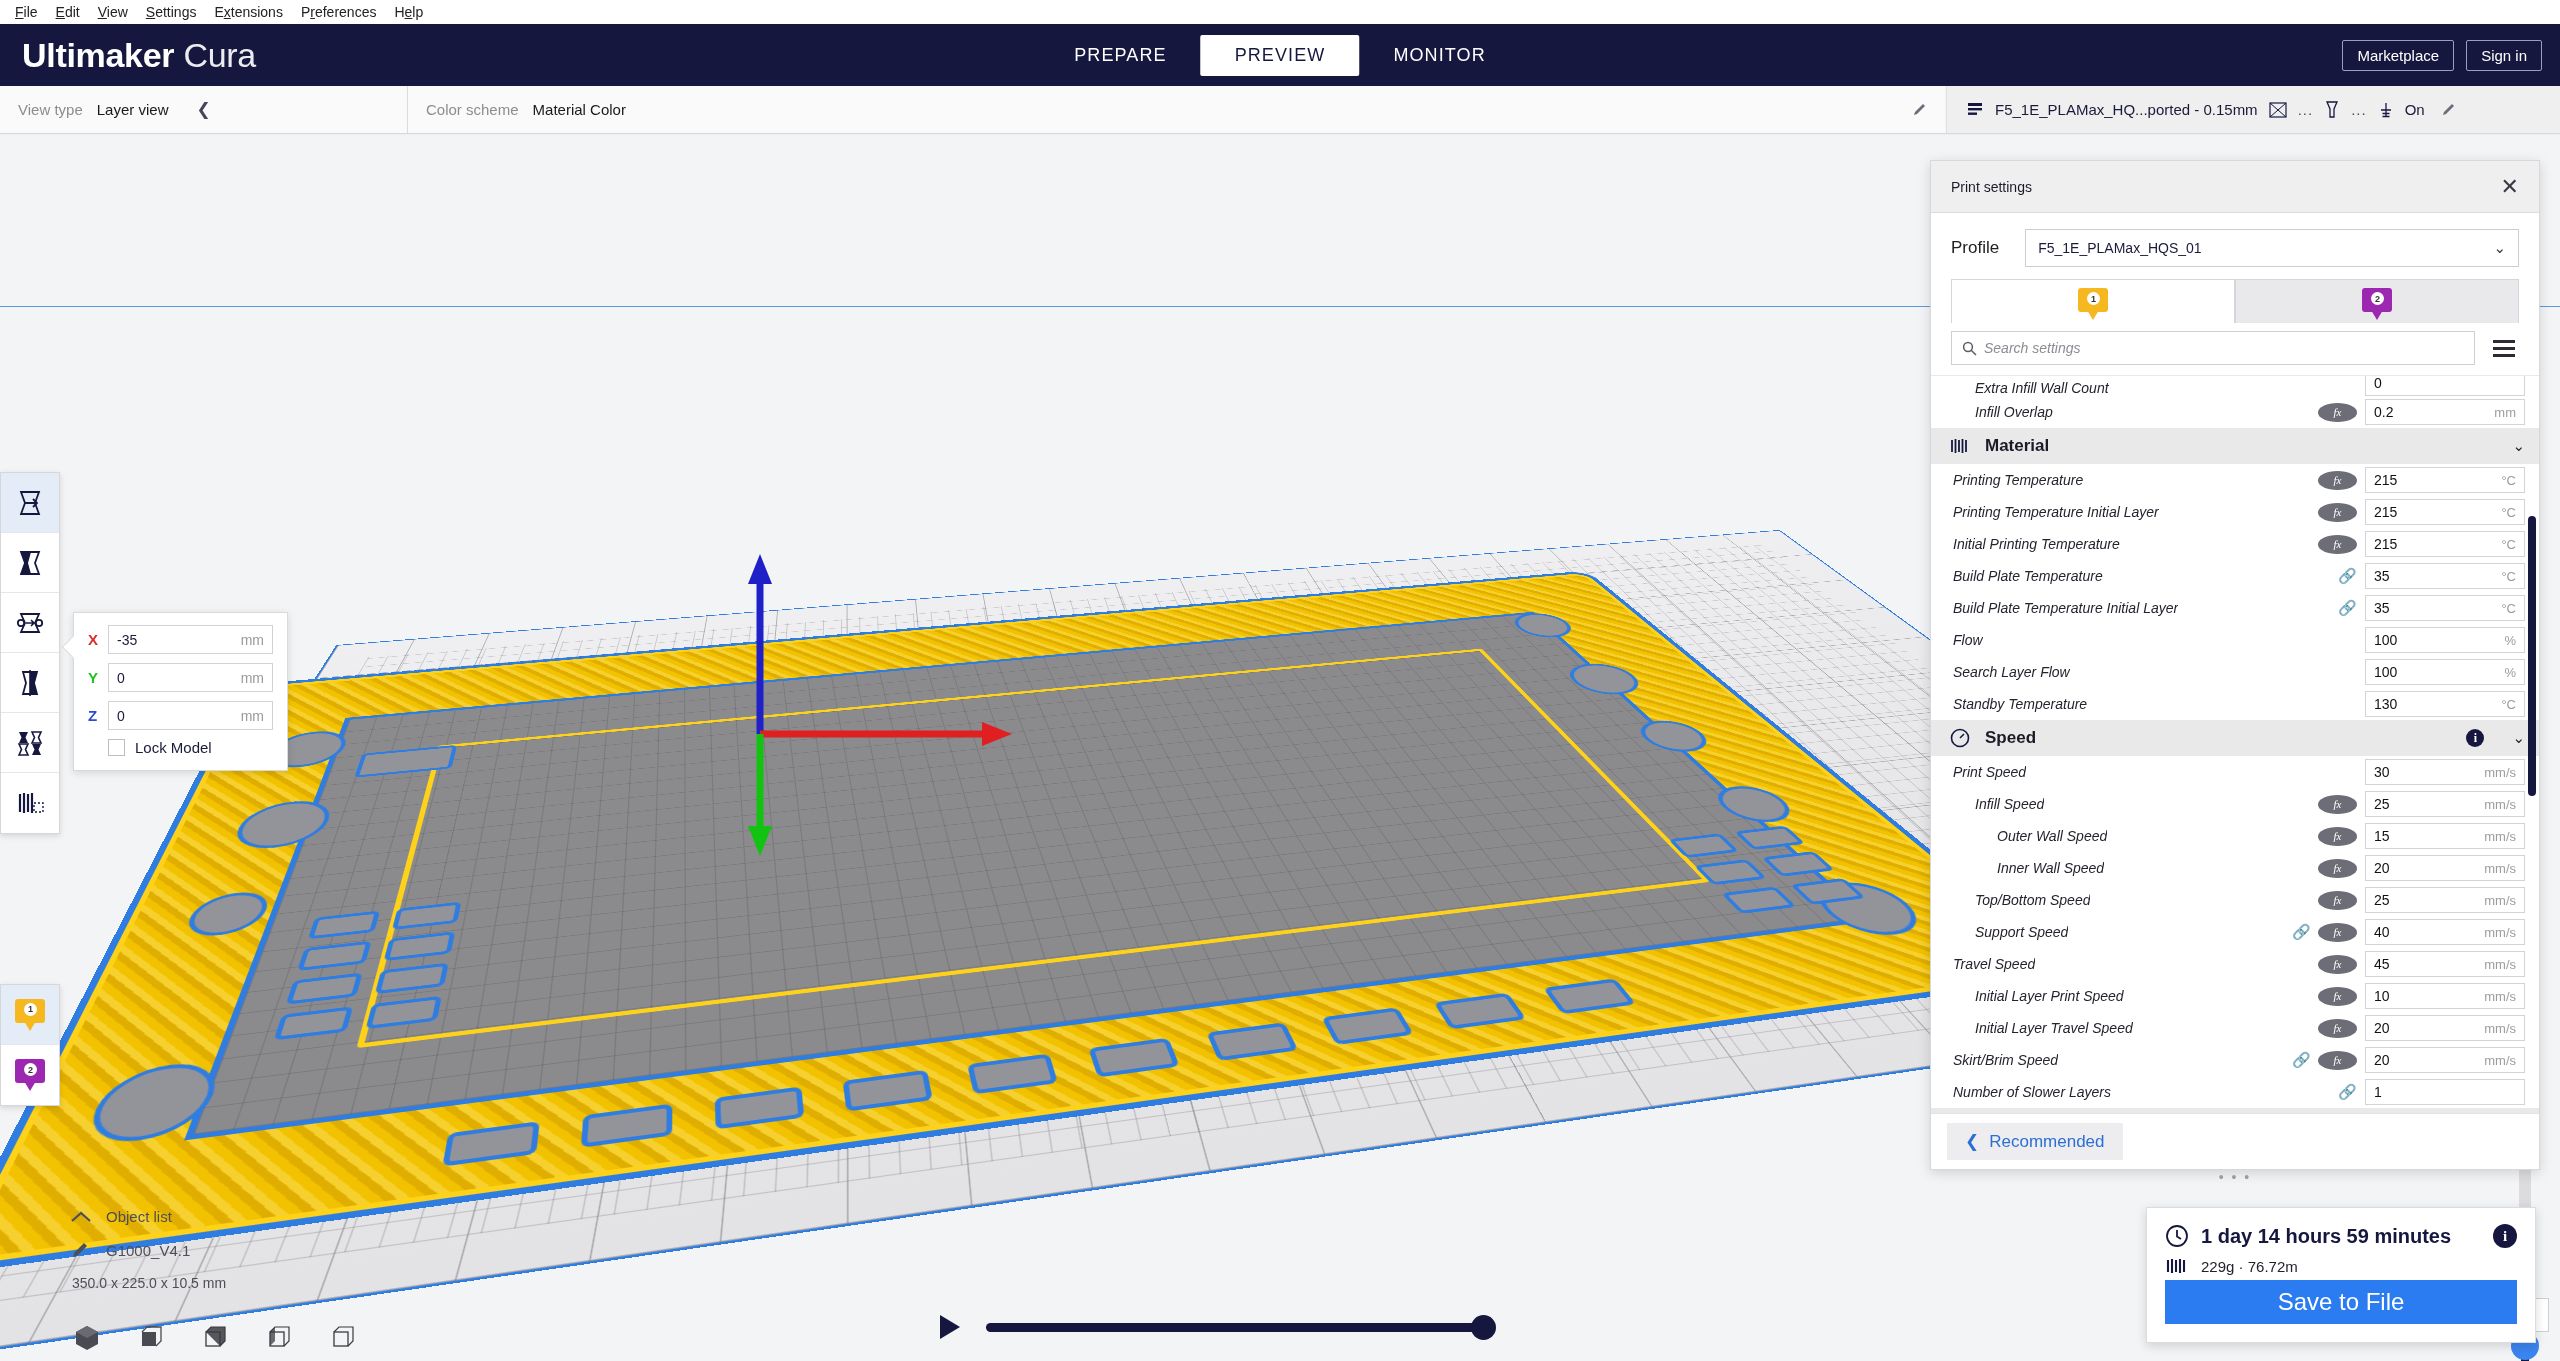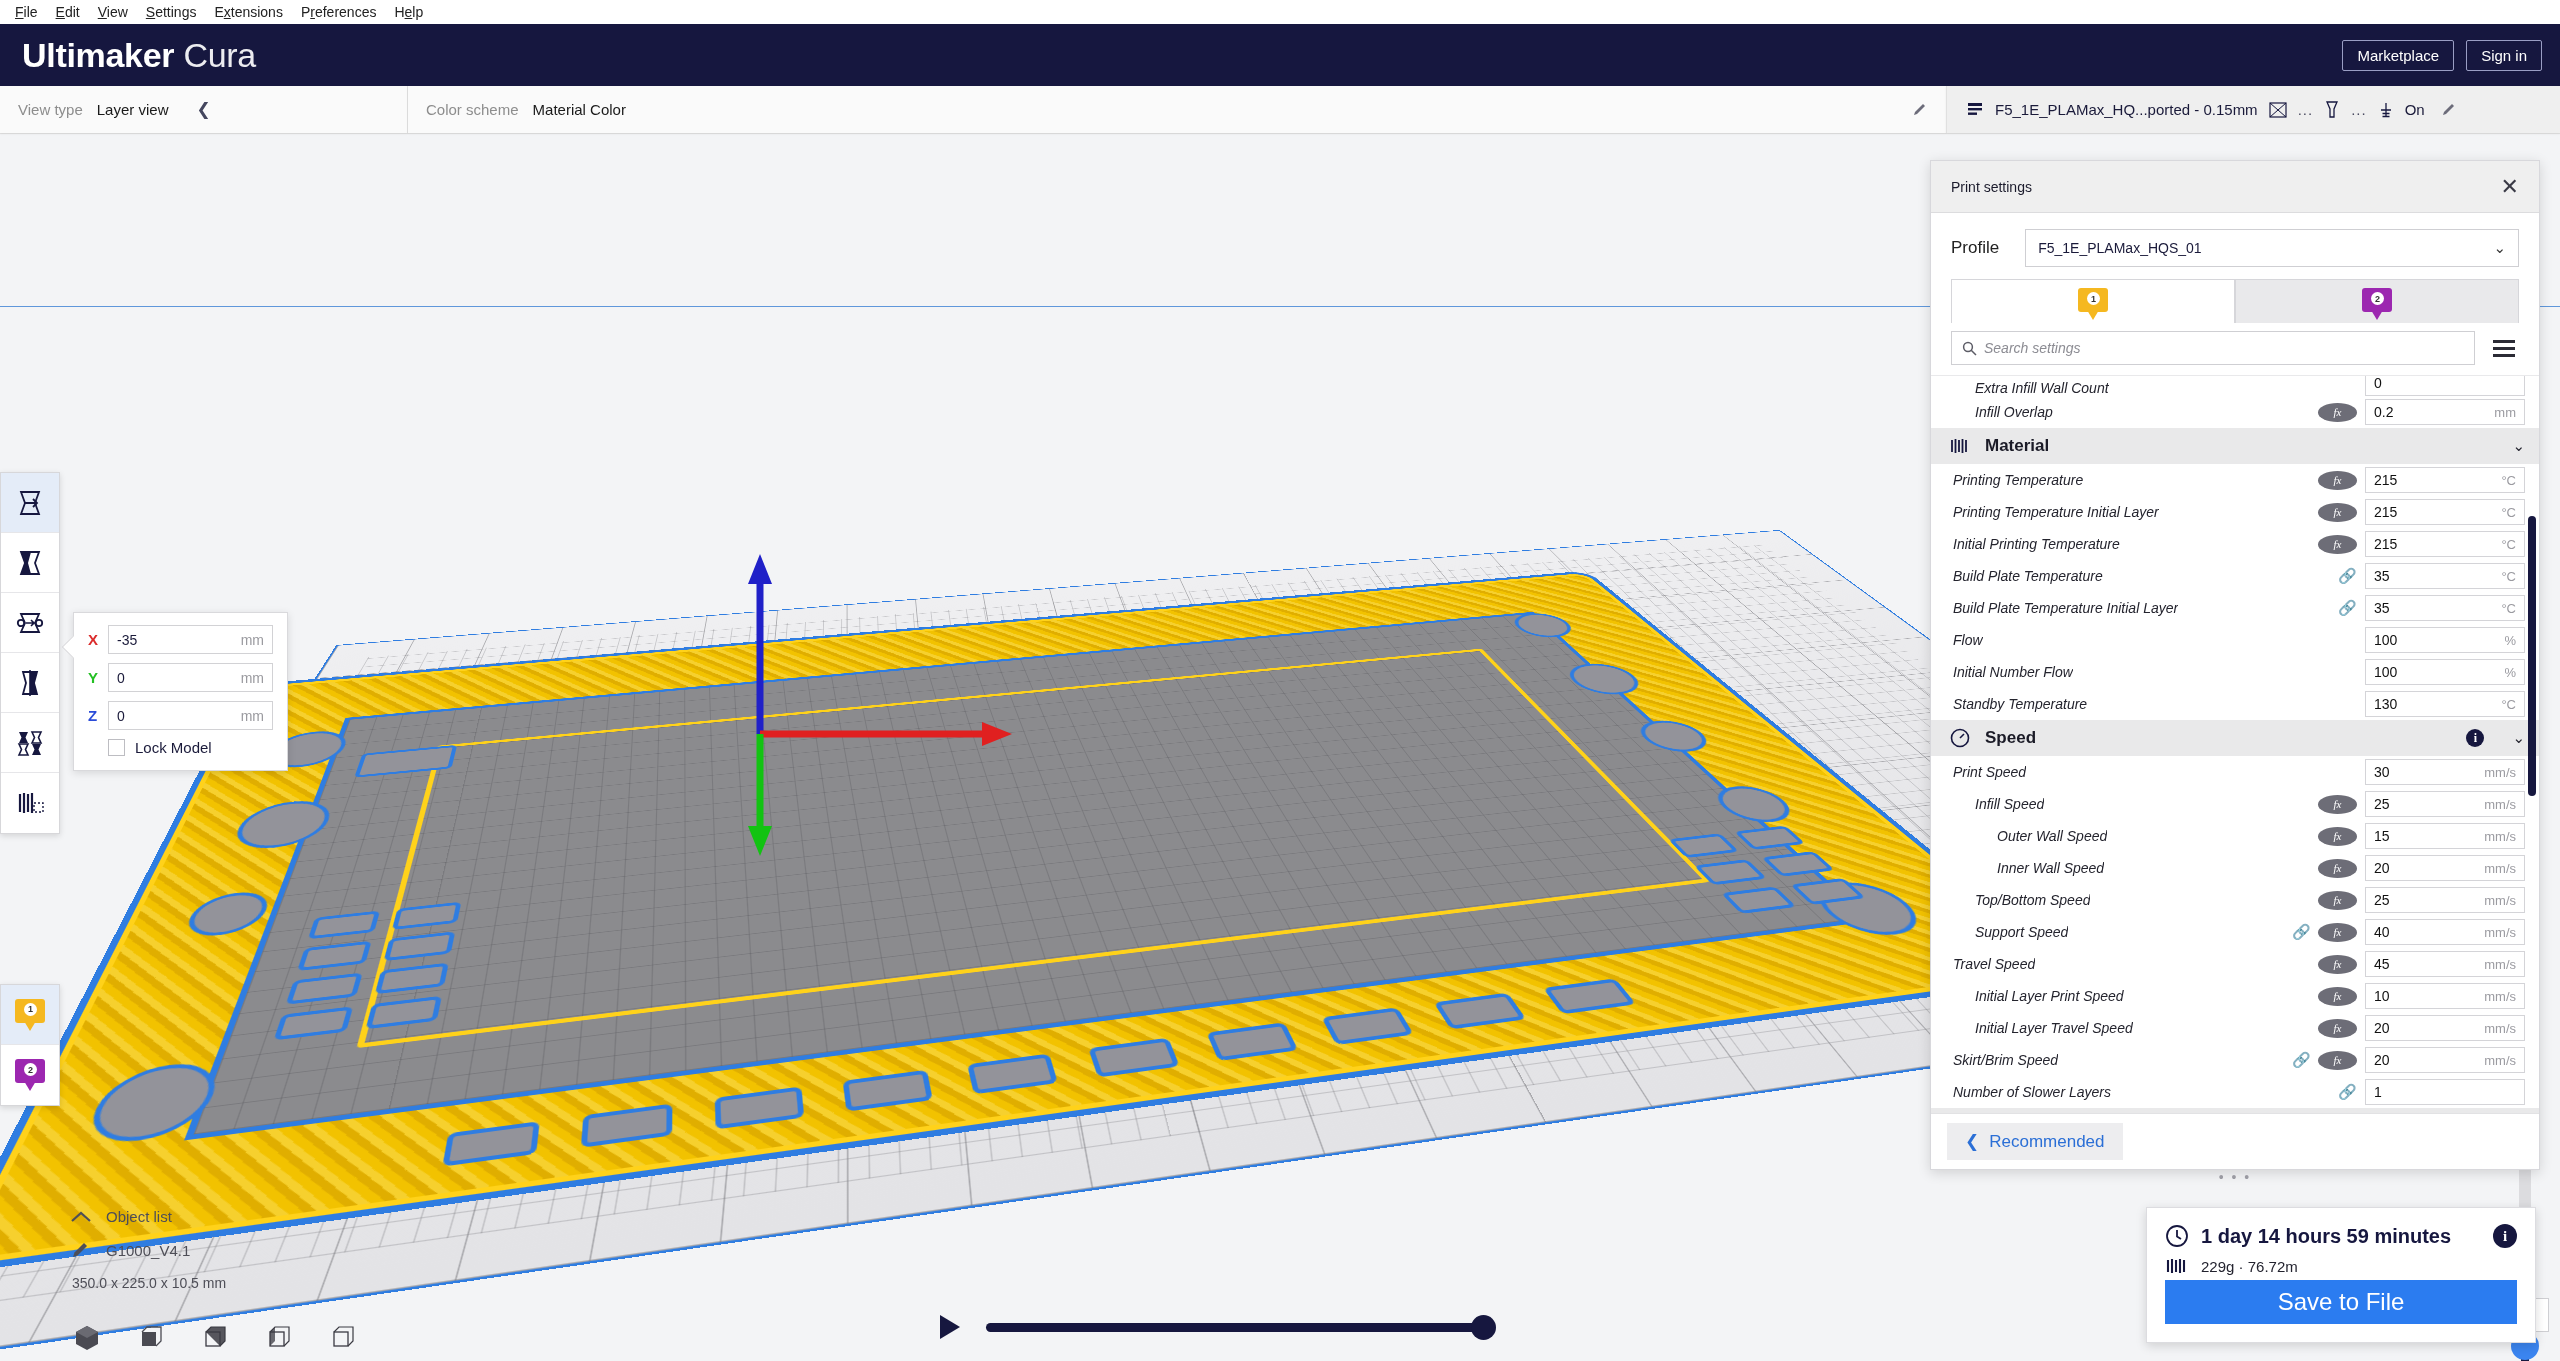--- a/index.html
+++ b/index.html
@@ -333,20 +333,25 @@
     <div class="mi"><u>S</u>ettings</div>
     <div class="mi">E<u>x</u>tensions</div>
     <div class="mi">P<u>r</u>eferences</div>
     <div class="mi">H<u>e</u>lp</div>
   </div>
 
   <div class="header">
     <div class="brand">
       <b>Ultimaker</b>
       <span>Cura</span>
+    </div>
+    <div class="tabs">
+      <div class="tab">PREPARE</div>
+      <div class="tab active">PREVIEW</div>
+      <div class="tab">MONITOR</div>
     </div>
     <div class="hdr-right">
       <div class="hdr-btn">Marketplace</div>
       <div class="hdr-btn">Sign in</div>
     </div>
   </div>
 
   <div class="subbar">
     <div class="subgroup" style="width:408px">
       <span class="sublabel">View type</span>
@@ -768,21 +773,21 @@
           </div>
           <div class="setrow">
             <span class="name i0">Flow</span>
             <span class="icons"></span>
             <span class="val">
               <span>100</span>
               <span class="u">%</span>
             </span>
           </div>
           <div class="setrow">
-            <span class="name i0">Initial Number Flow</span>
+            <span class="name i0">Search Layer Flow</span>
             <span class="icons"></span>
             <span class="val">
               <span>100</span>
               <span class="u">%</span>
             </span>
           </div>
           <div class="setrow">
             <span class="name i0">Standby Temperature</span>
             <span class="icons"></span>
             <span class="val">

